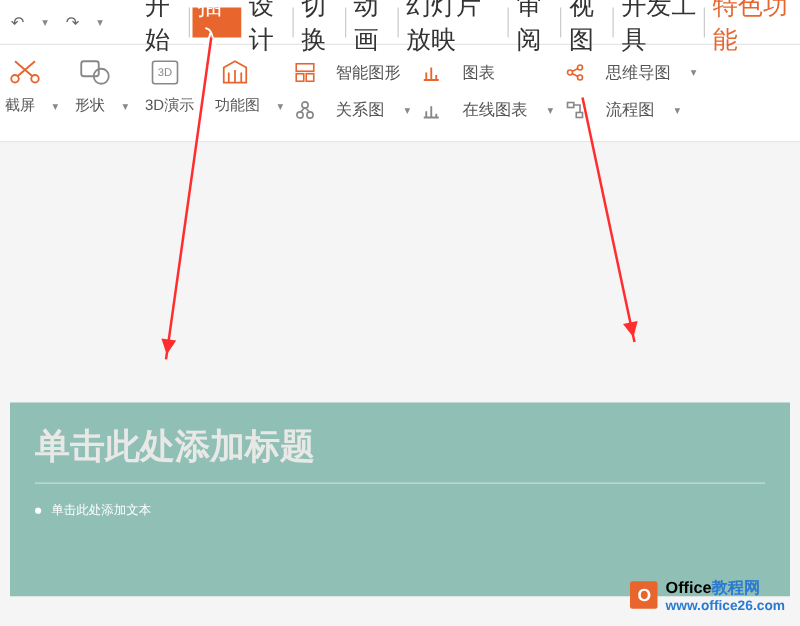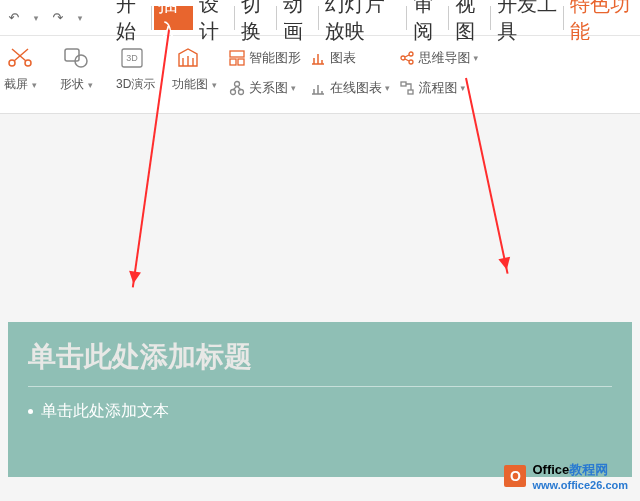--- a/index.html
+++ b/index.html
@@ -54,32 +54,32 @@
       align-items: flex-start;
       gap: 4px;
       min-width: 48px;
       color: #555;
       font-size: 12px;
     }
     .ribbon-group-big .icon-wrap {
       width: 32px; height: 28px;
       display: flex; align-items: center; justify-content: center;
     }
-    .ribbon-group-big .lbl { display: flex; align-items: center; gap: 4px; }
+    .ribbon-group-big .lbl { display: flex; align-items: center; gap: 14px; }
     .dd { font-size: 9px; color: #888; }
     .ribbon-col {
       display: flex;
       flex-direction: column;
       gap: 6px;
       padding-top: 2px;
     }
     .ribbon-small {
       display: flex;
       align-items: center;
-      gap: 3px;
+      gap: 16px;
       color: #555;
       font-size: 13px;
       height: 24px;
     }
     .ic { width: 18px; height: 18px; display:inline-flex; align-items:center; justify-content:center; }
     .workspace {
       background: #f5f5f5;
       height: 387px;
       position: relative;
     }
@@ -95,21 +95,21 @@
     }
     .slide-title {
       color: #e8e8e6;
       font-size: 28px;
       font-weight: bold;
       padding-bottom: 10px;
       border-bottom: 1px solid rgba(255,255,255,0.5);
       margin-bottom: 14px;
     }
     .slide-body {
-      font-size: 16px;
+      font-size: 10px;
       display: flex;
       align-items: center;
       gap: 8px;
     }
     .bullet { width:5px; height:5px; border-radius:50%; background:#fff; display:inline-block; }
     .arrow {
       position: absolute;
       width: 2px;
       background: #ff2d2d;
       transform-origin: top center;

